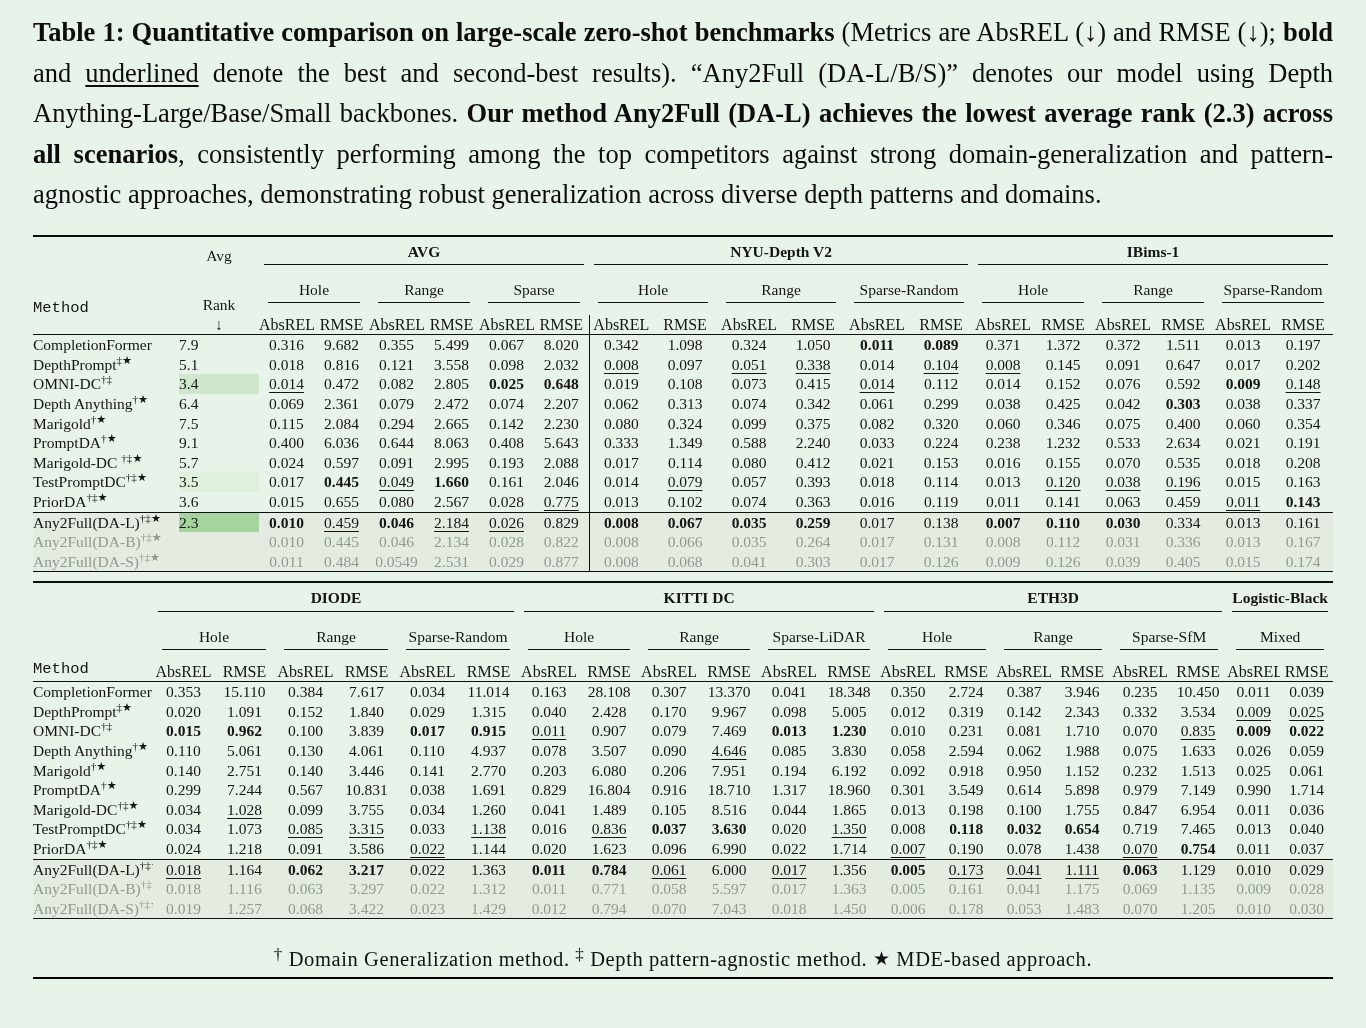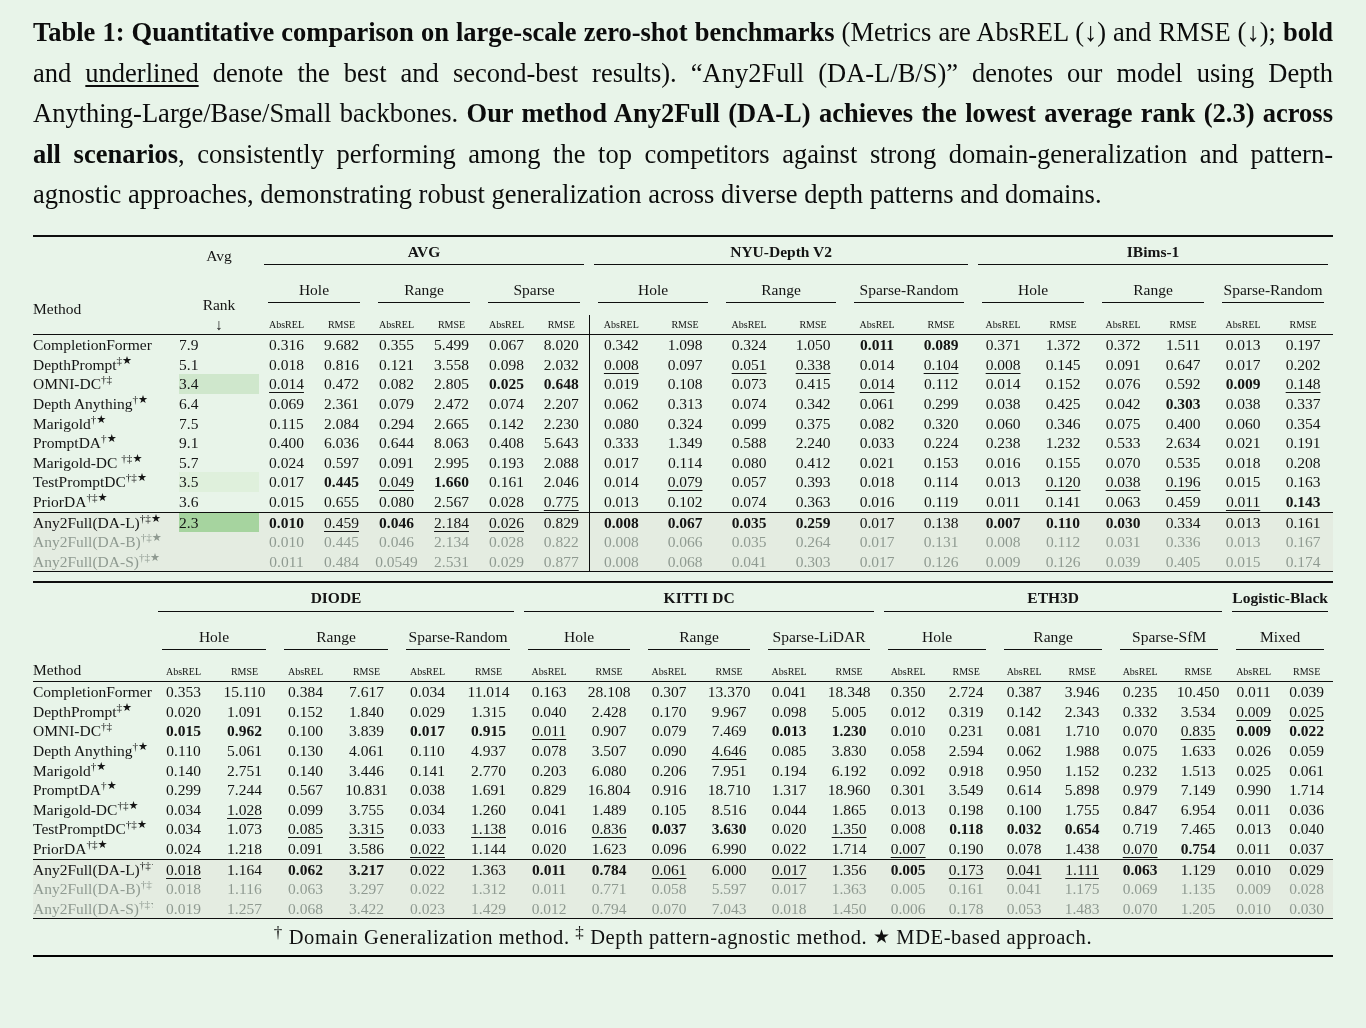--- a/index.html
+++ b/index.html
@@ -25,45 +25,45 @@
     border-top:2.2px solid #0e0e0e;
     border-bottom:1.6px solid #0e0e0e;
   }
   table.t1{margin-bottom:9px;}
   table.bench th,table.bench td{
     padding:0;margin:0;font-weight:400;line-height:19.6px;
     white-space:nowrap;overflow:hidden;
   }
   thead{border-bottom:1.5px solid #0e0e0e;}
   thead th{text-align:center;vertical-align:bottom;}
-  th.method-th{text-align:left;vertical-align:bottom;padding-left:2px;font-size:15.5px;}
+  th.method-th{text-align:left;vertical-align:bottom;padding-left:2px;font-size:15.5px;font-family:Liberation Mono, monospace;}
   .t1 th.method-th{padding-bottom:16px;}
   .t2 th.method-th{padding-bottom:2px;}
   th.rank-h{font-weight:700;line-height:26px;}
   th.rank-arrow{font-weight:400;line-height:24px;}
   .grule{border-bottom:1.3px solid #0e0e0e;margin:0 5px;padding:5px 0 3px 0;font-weight:700;font-size:15.5px;}
   .srule{border-bottom:1.2px solid #0e0e0e;margin:12px 9px;padding:3px 0 2px 0;font-weight:400;}
-  th.metric{font-size:10px;line-height:22px;}
+  th.metric{font-size:16px;line-height:22px;}
   td.num,th.metric{text-align:center;}
   td.method{text-align:left;padding-left:2px;}
   sup{font-size:72%;line-height:0;}
   td .b{font-weight:700;}
   td .u{text-decoration:underline;text-underline-offset:2.5px;text-decoration-thickness:1.1px;}
   .vdiv{border-left:1.1px solid #0e0e0e;}
   tbody.block{background:var(--block-bg,#e4ece1);border-top:1.1px solid #0e0e0e;}
   tbody.block tr.muted{color:var(--muted-text,#8f9a91);}
   td.rank{text-align:left;font-weight:700;}
   td.rank.hl-light{background:var(--rank-light,#cfe7cc);}
   td.rank.hl-lighter{background:var(--rank-lighter,#dff0dc);}
   td.rank.hl-strong{background:var(--rank-strong,#a6d49f);}
   
   .footnote{
     width:1300px;text-align:center;
     font-size:20.5px;line-height:24px;letter-spacing:0.6px;
-    padding:1px 0 6px 0;margin-top:1px;
+    padding:23px 0 6px 0;margin-top:1px;
     border-bottom:2.6px solid #000;
   }
   .footnote .fsym{font-size:17px;vertical-align:6px;}
   .footnote .fstar{font-size:19px;vertical-align:1px;}
 </style>
 </head>
 <body>
 
 <div class="page">
   <p class="caption" id="caption"><span class="b ">Table 1: Quantitative comparison on large-scale zero-shot benchmarks</span><span> (Metrics are AbsREL (↓) and RMSE (↓); </span><span class="b ">bold</span><span> and </span><span class="u">underlined</span><span> denote the best and second-best results). “Any2Full (DA-L/B/S)” denotes our model using Depth Anything-Large/Base/Small backbones. </span><span class="b ">Our method Any2Full (DA-L) achieves the lowest average rank (2.3) across all scenarios</span><span>, consistently performing among the top competitors against strong domain-generalization and pattern-agnostic approaches, demonstrating robust generalization across diverse depth patterns and domains.</span></p>

